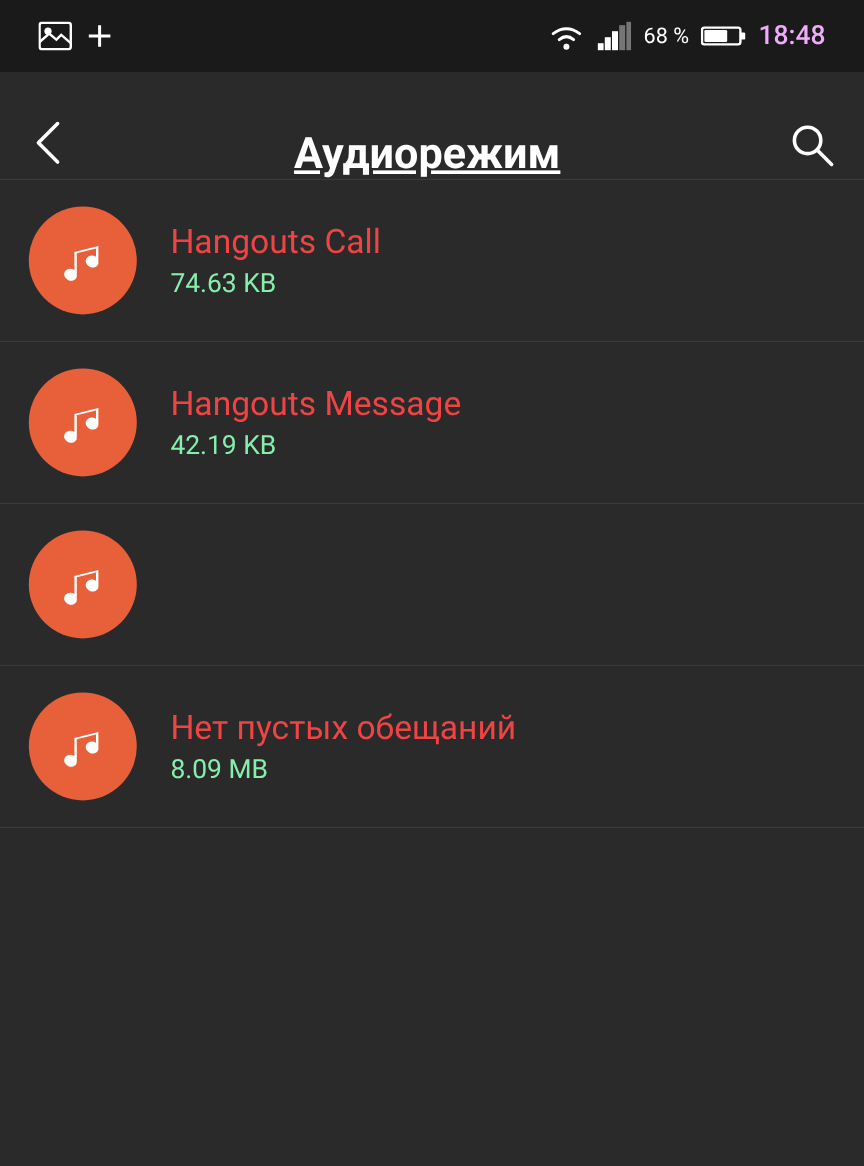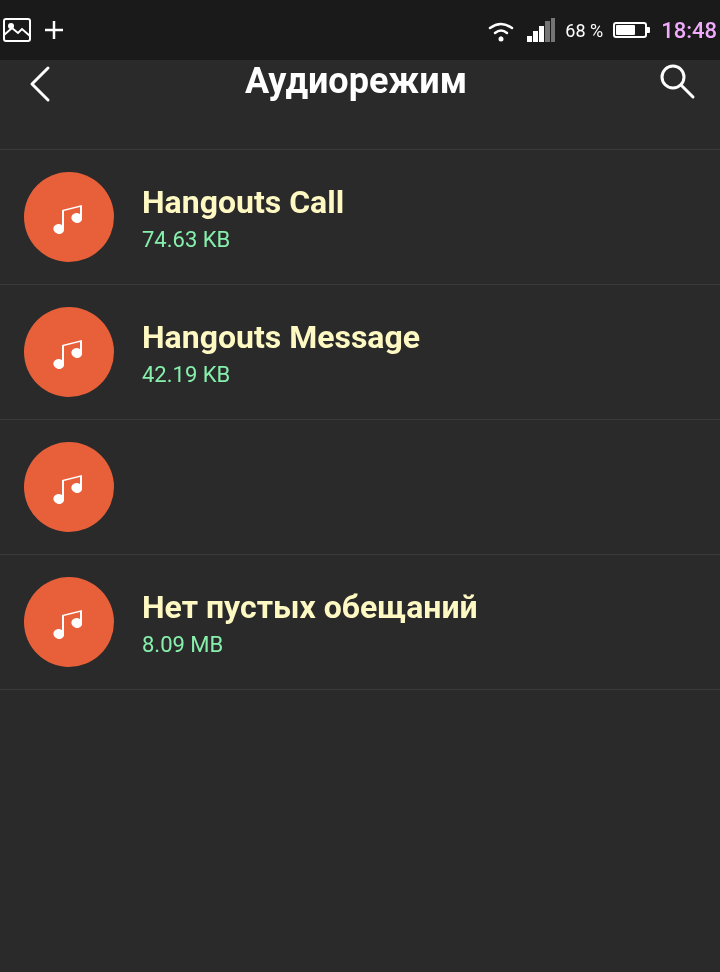--- a/index.html
+++ b/index.html
@@ -18,21 +18,21 @@
     }
 
     
     .status-bar {
       width: 720px;
       height: 60px;
       background-color: #1a1a1a;
       display: flex;
       align-items: center;
       justify-content: space-between;
-      padding: 0 3px;
+      padding: 0 32px;
     }
 
     .status-bar-left {
       display: flex;
       align-items: center;
       gap: 12px;
     }
 
     .status-bar-right {
       display: flex;
@@ -52,24 +52,25 @@
       font-size: 18px;
       color: #ffffff;
     }
 
     
     .toolbar {
       width: 720px;
       height: 90px;
       background-color: #2a2a2a;
       display: flex;
-      align-items: flex-start;
+      align-items: flex-end;
       justify-content: space-between;
       padding: 0 24px;
       border-bottom: 1px solid #3a3a3a;
+      text-decoration: underline;
     }
 
     .toolbar-title {
       font-size: 36px;
       font-weight: bold;
       color: #ffffff;
     }
 
     .toolbar-back {
       font-size: 36px;
@@ -110,23 +111,23 @@
       margin-right: 28px;
     }
 
     .item-text {
       display: flex;
       flex-direction: column;
       justify-content: center;
     }
 
     .item-title {
-      font-size: 32px;
-      font-weight: 700;
-      color: #fef9c3;
+      font-size: 28px;
+      font-weight: 400;
+      color: #ef4444;
       margin-bottom: 6px;
     }
 
     .item-subtitle {
       font-size: 22px;
       color: #86efac;
     }
   </style>
 </head>
 <body>

